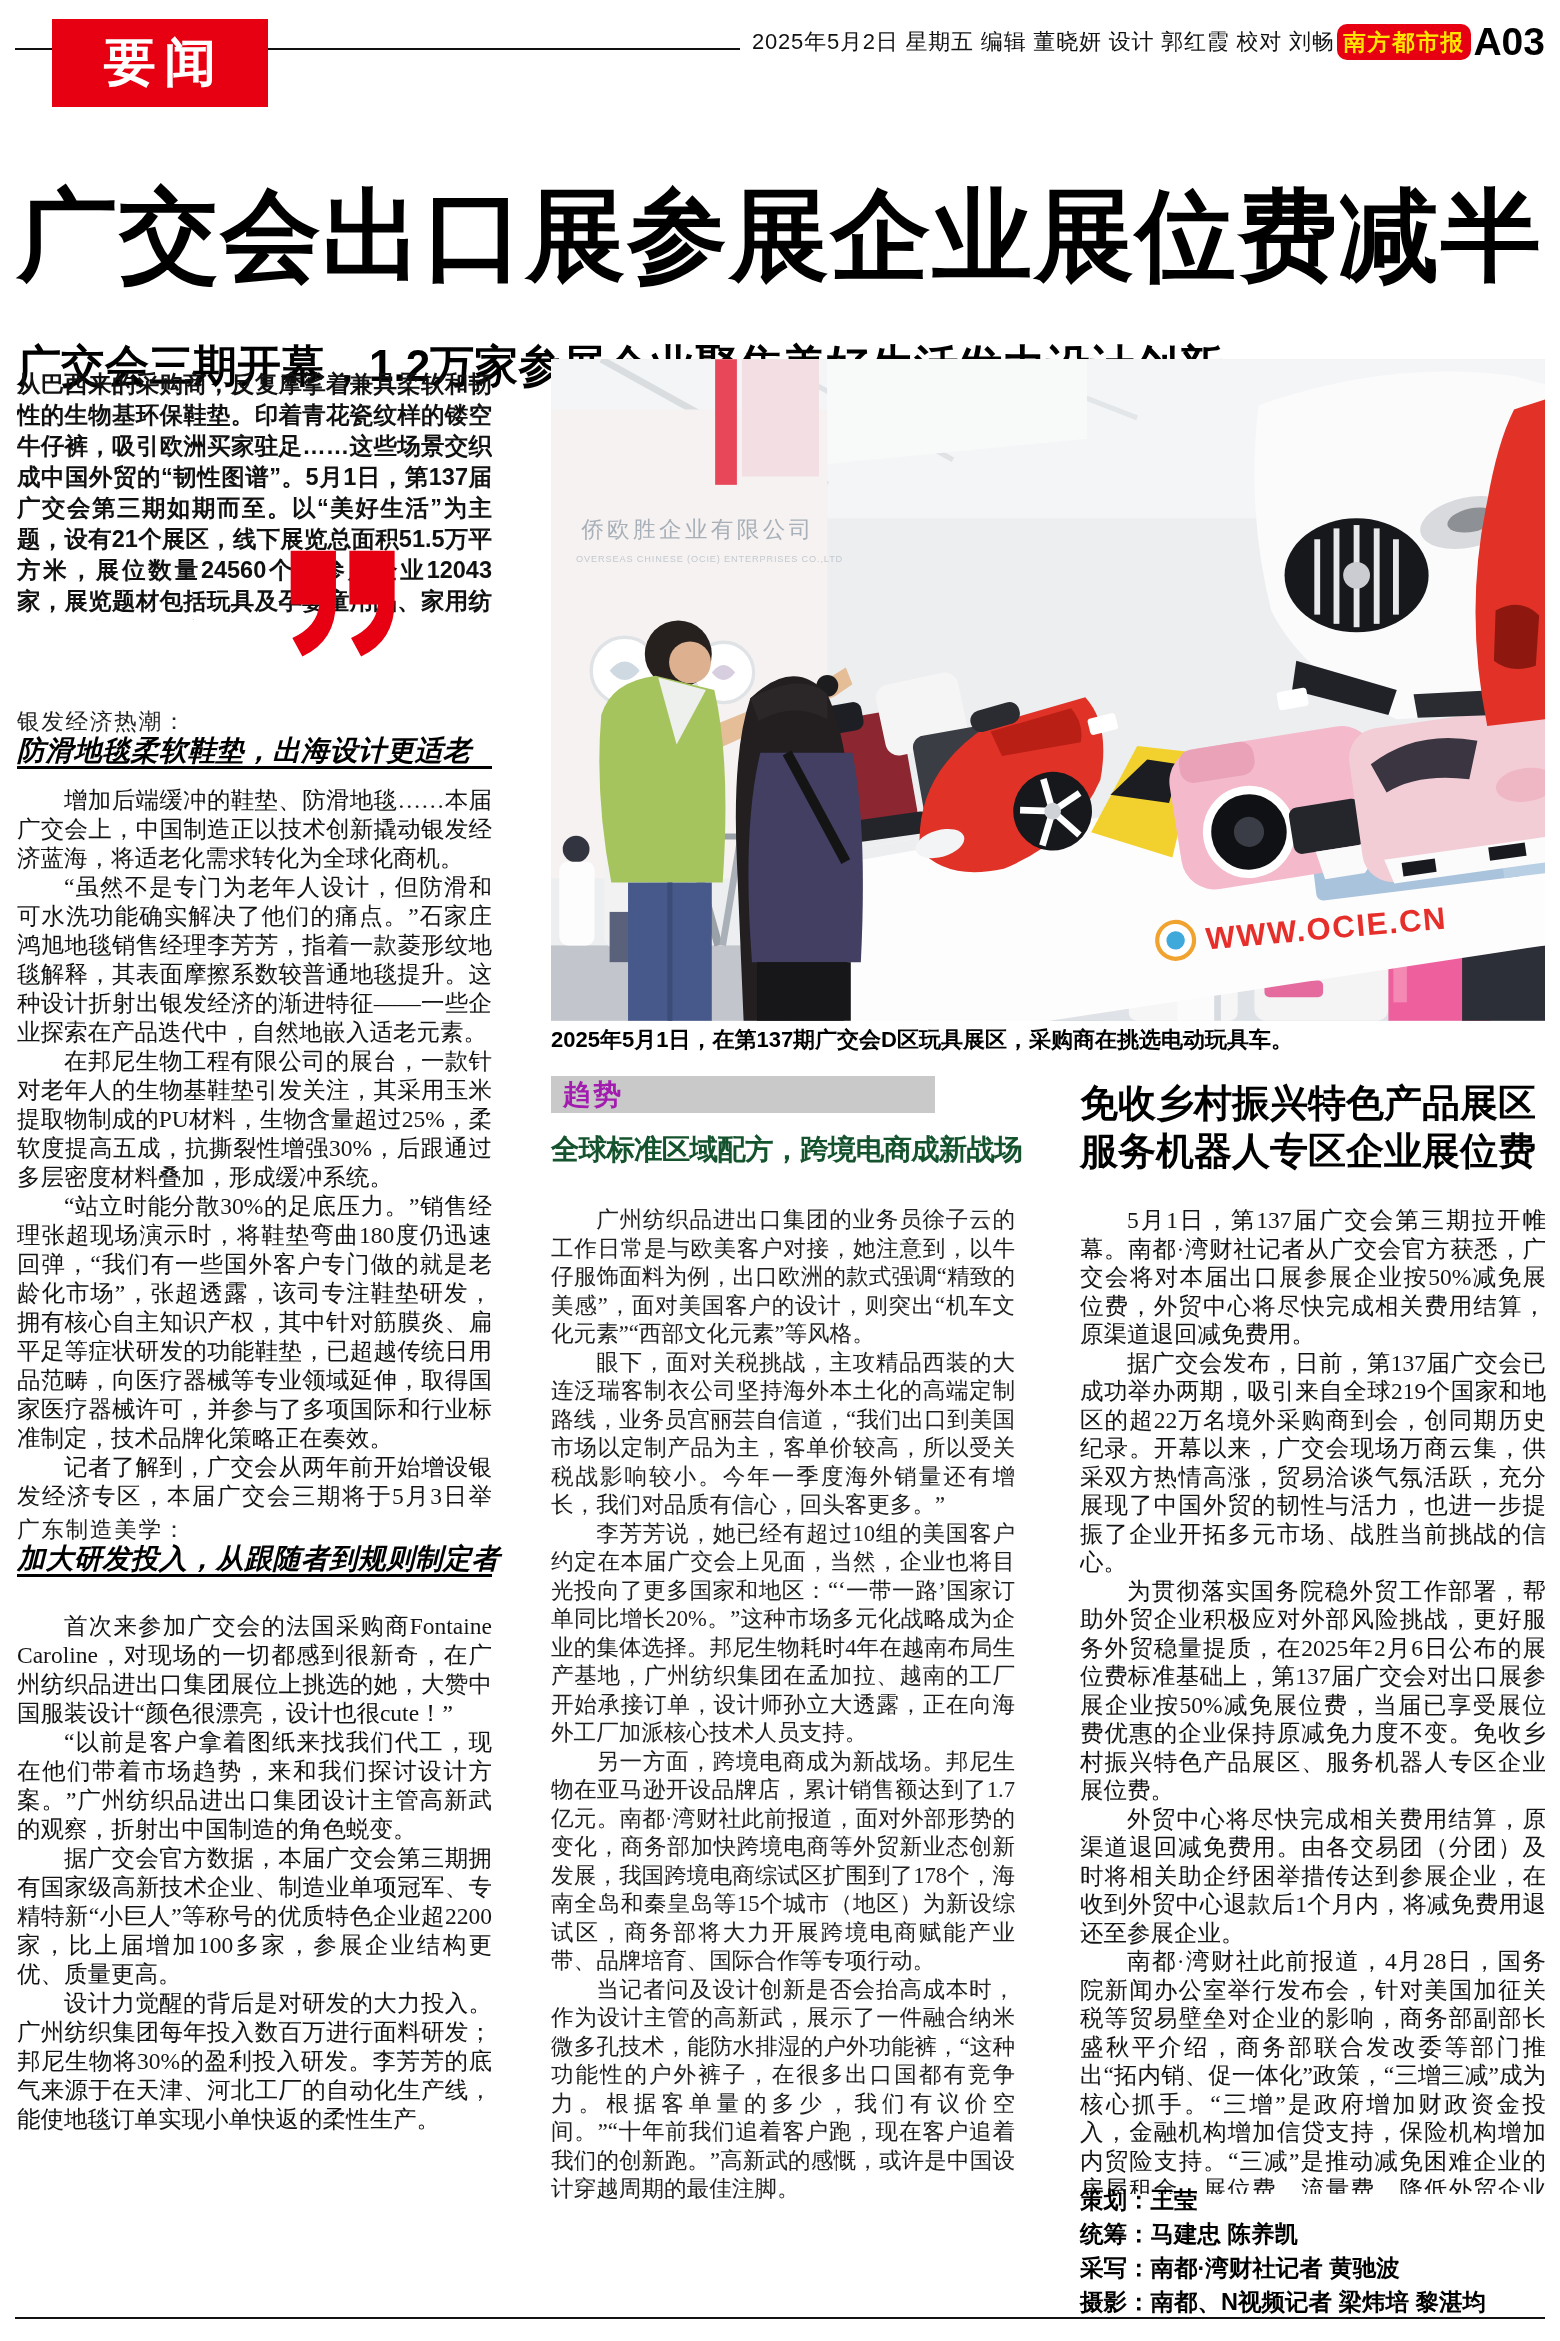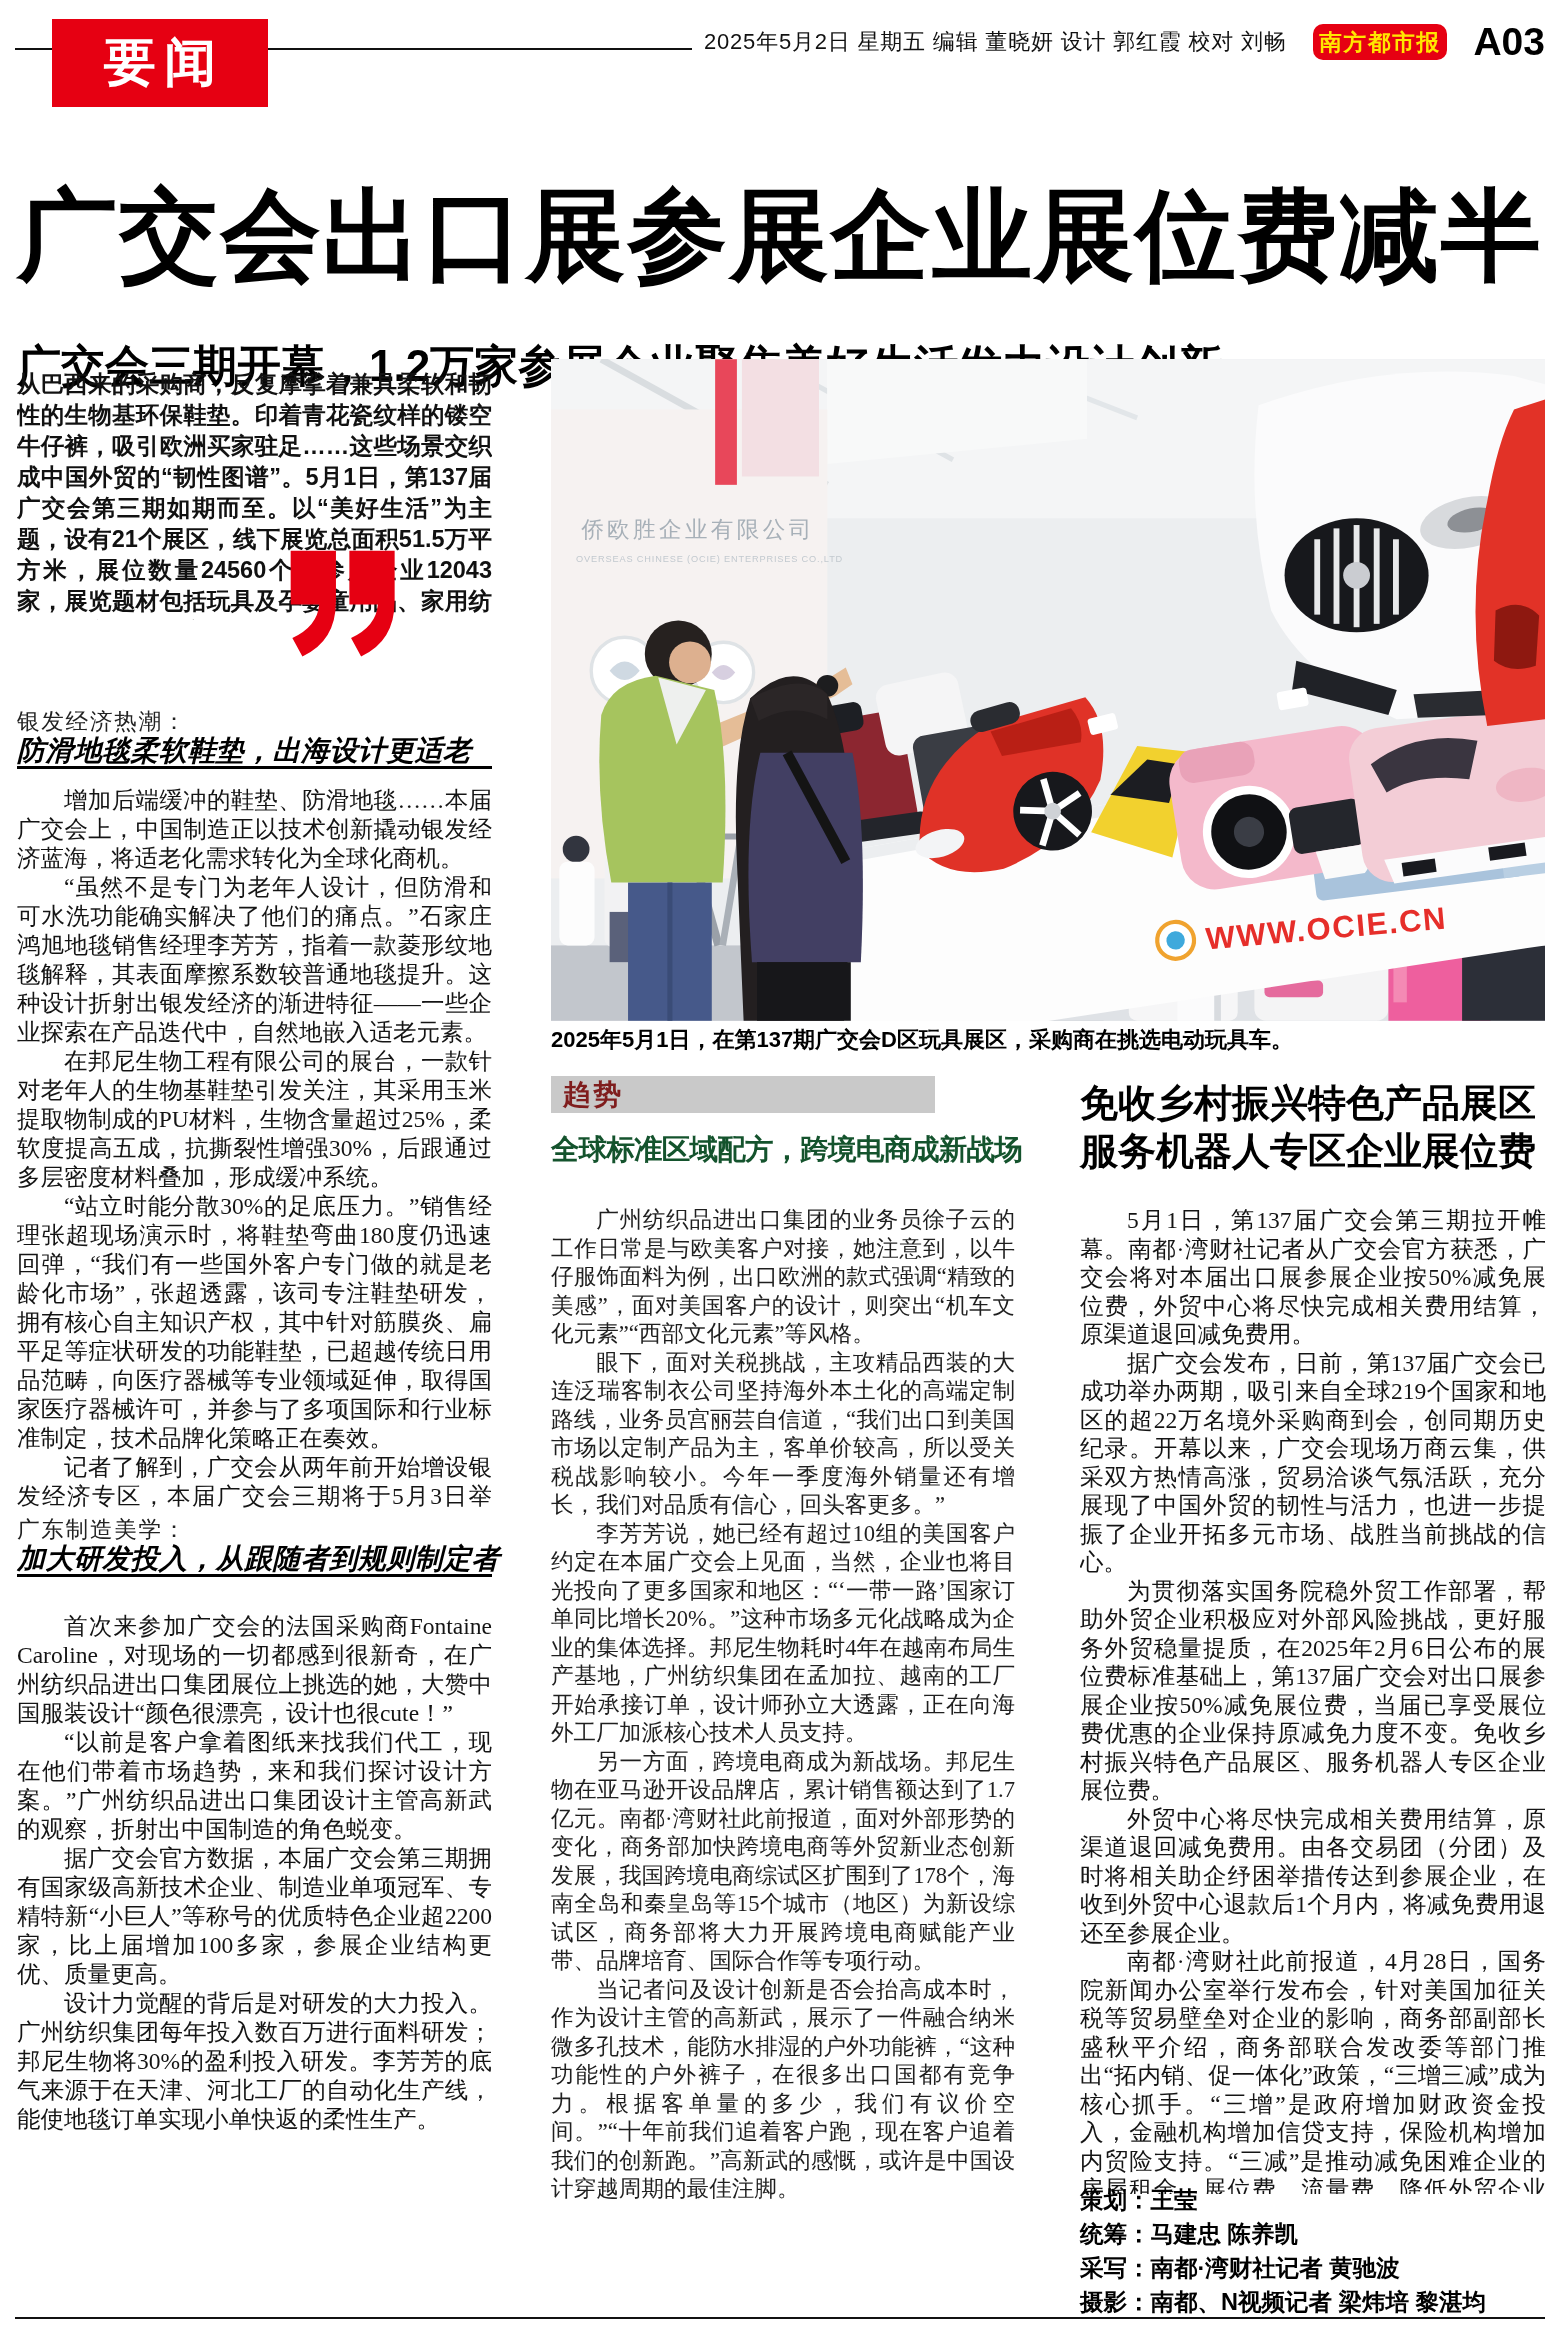--- a/index.html
+++ b/index.html
@@ -5,21 +5,21 @@
   html,body{margin:0;padding:0;background:#ffffff;}
   #page{position:relative;width:1560px;height:2342px;background:#ffffff;overflow:hidden;
         font-family:"Liberation Sans","DejaVu Sans",sans-serif;color:#111;}
   .abs{position:absolute;}
   .rule{background:#111;height:1.7px;}
   
   #section-box{left:52px;top:19px;width:216px;height:88px;background:#e60012;
     display:flex;align-items:center;justify-content:center;z-index:2;}
   #section-box span{color:#fff;font-size:52px;font-weight:900;letter-spacing:8.4px;margin-left:8.4px;}
   #header-line{left:15px;top:48px;width:1530px;}
-  #header-meta{top:20px;right:15px;display:flex;align-items:center;gap:26px;background:#fff;padding-left:11.7px;z-index:3;}
+  #header-meta{top:20px;right:15px;display:flex;align-items:center;gap:2px;background:#fff;padding-left:11.7px;z-index:3;}
   #header-meta .meta-text{font-size:22px;color:#111;letter-spacing:0.8px;}
   #paper-logo{background:#e60012;color:#ffe600;font-weight:900;font-size:22.6px;padding:2.5px 6.7px;letter-spacing:1.7px;border-radius:10px;}
   #page-no{font-size:39px;font-weight:900;color:#000;}
   
   #main-headline{left:17px;top:183px;width:1508px;font-size:100px;font-weight:900;color:#000;
     letter-spacing:1.7px;line-height:1.05;white-space:nowrap;}
   #sub-headline{left:17px;top:337px;width:1508px;font-size:44px;font-weight:700;color:#000;
     letter-spacing:0px;white-space:nowrap;}
   
   #intro{left:17px;top:369px;width:475px;height:251px;font-size:23.5px;font-weight:700;
@@ -31,21 +31,21 @@
   .underline{height:3.4px;background:#000;}
   .serif-body{font-family:"Liberation Serif","DejaVu Serif",serif;text-align:justify;overflow:hidden;}
   .serif-body p{margin:0;text-indent:2em;}
   #s1-body,#s2-body{left:17px;width:475px;font-size:23.5px;line-height:29px;color:#141414;}
   
   #photo{left:551px;top:359px;width:994px;height:662px;overflow:hidden;background:#e9ebed;}
   #photo-caption{left:551px;top:1025px;width:994px;font-size:22px;font-weight:700;color:#000;}
   
   #trend-bar{left:551px;top:1076px;width:384px;height:37px;background:#c9c9c9;
     display:flex;align-items:center;}
-  #trend-bar span{font-size:28px;font-weight:900;color:#7f1d1d;margin-left:11.7px;letter-spacing:2.5px;}
+  #trend-bar span{font-size:28px;font-weight:900;color:#a21caf;margin-left:11.7px;letter-spacing:2.5px;}
   #trend-title{left:551px;top:1131px;width:469px;font-size:28.5px;font-weight:700;color:#14532d;
     letter-spacing:-0.8px;white-space:nowrap;text-align:center;}
   #trend-body{left:551px;top:1206px;width:464px;height:1089px;font-size:22.6px;line-height:28.5px;color:#1f1f1f;}
   
   #right-title{left:1080px;top:1079px;width:469px;font-size:38px;font-weight:900;color:#000;line-height:48px;white-space:nowrap;}
   #right-body{left:1080px;top:1206px;width:466px;height:988px;font-size:23.5px;line-height:28.5px;color:#141414;}
   #credits{left:1080px;top:2183px;width:469px;font-size:23.5px;font-weight:700;color:#000;line-height:34px;}
   #bottom-line{left:15px;top:2317px;width:1530px;}
   svg text{font-family:"Liberation Sans","DejaVu Sans",sans-serif;}
 </style>

